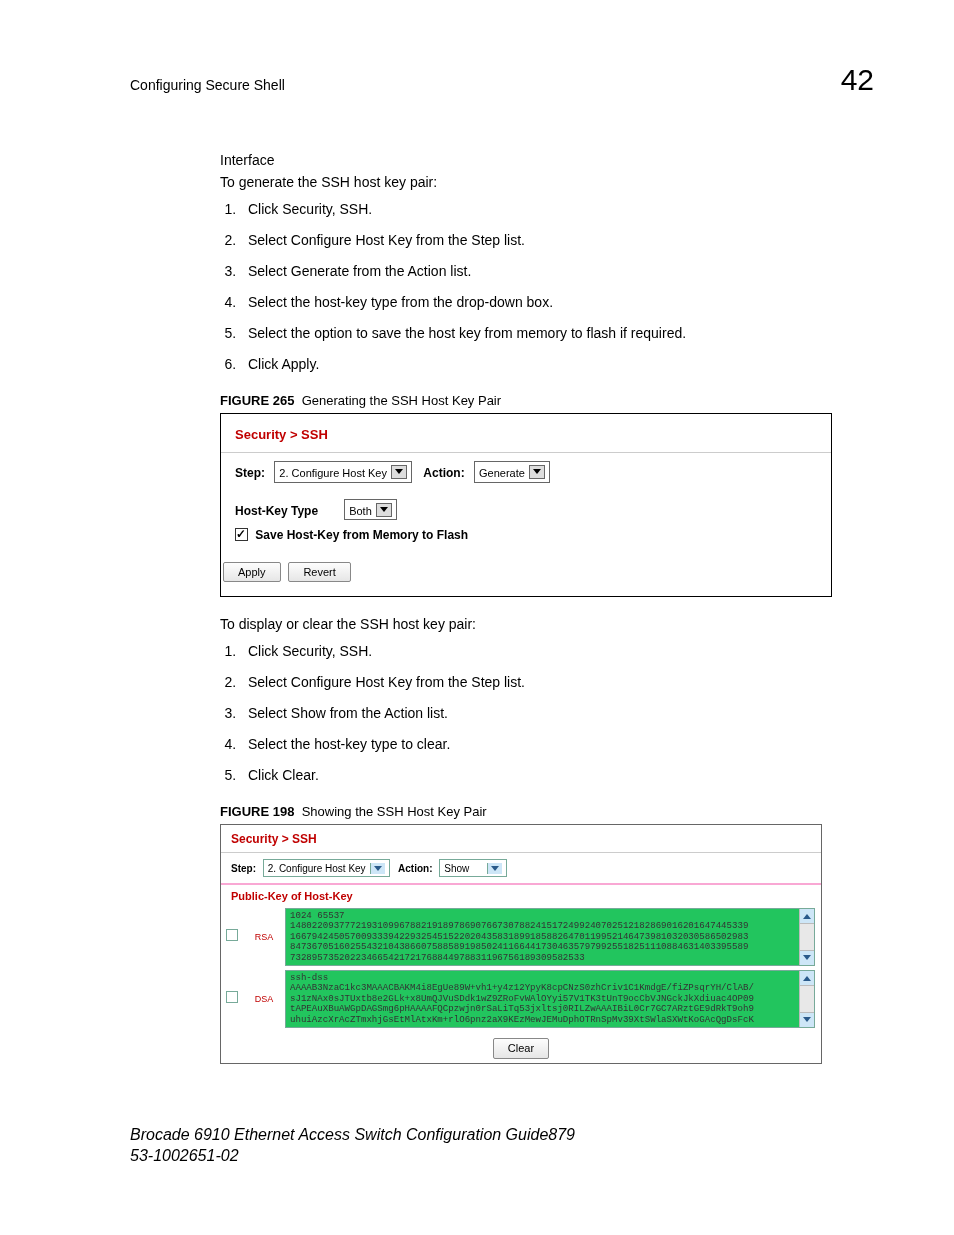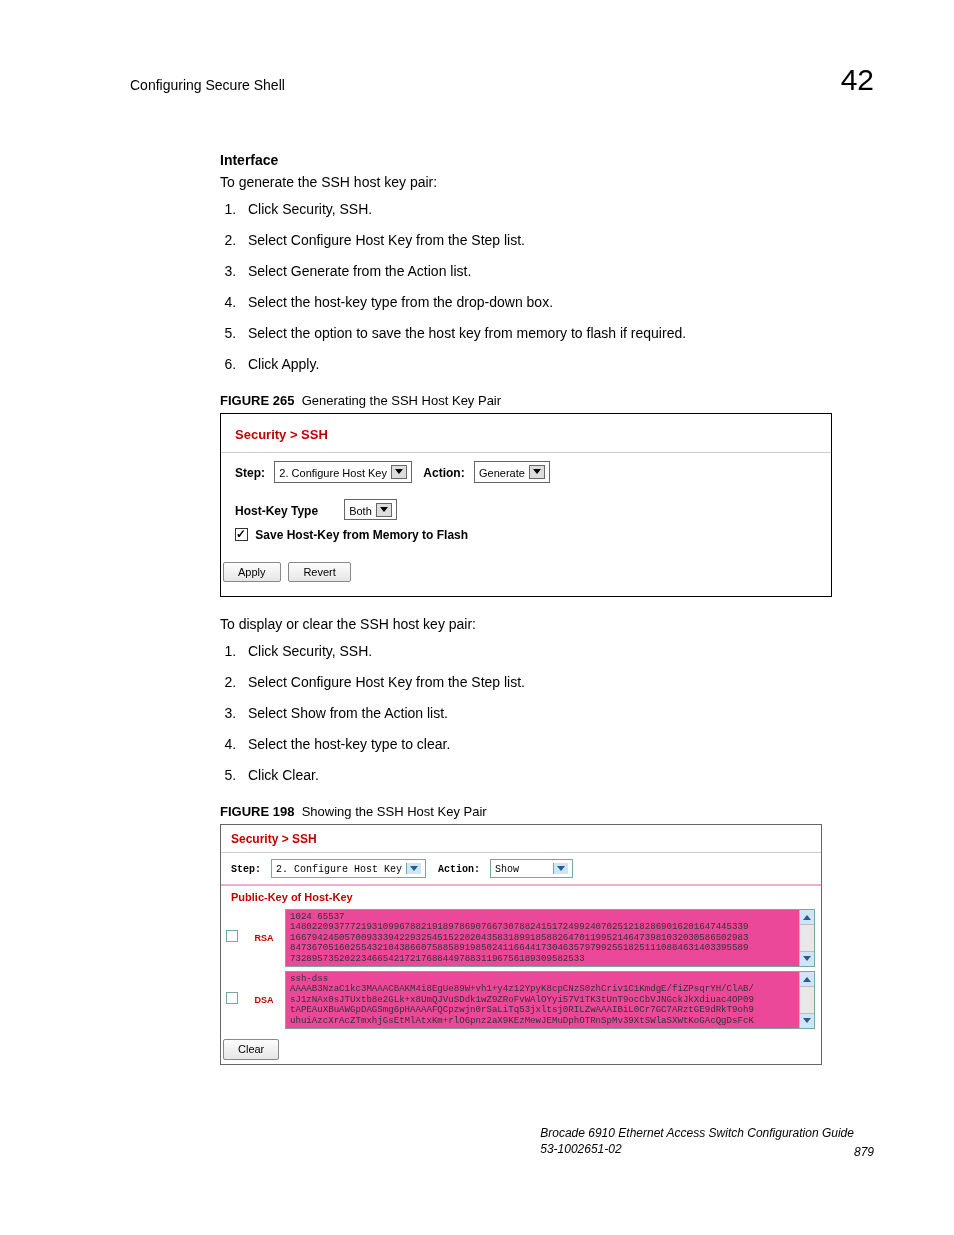--- a/index.html
+++ b/index.html
@@ -6,21 +6,21 @@
     font-family: Arial, Helvetica, sans-serif;
     font-size: 14px;
     color: #000;
     margin: 0;
     padding: 60px 80px 30px 130px;
     line-height: 1.35;
   }
   .header { display: flex; justify-content: space-between; align-items: baseline; margin-bottom: 50px; }
   .header-title { font-size: 14px; text-align: center; }
   .header-number { font-size: 30px; font-weight: normal; }
-  .section-title { font-weight: bold; margin-bottom: 4px; margin-top: 0; font-size: 14px;}
+  .section-title { font-weight: normal; margin-bottom: 4px; margin-top: 0; font-size: 14px;}
   .content-block { margin-left: 90px; }
   .intro { margin: 2px 0 8px 0; }
   ol { margin: 6px 0 18px 0; padding-left: 20px; }
   ol li { padding-left: 8px; margin-bottom: 12px; }
   .figure-label { font-size: 13px; margin: 6px 0 4px 0; }
   .figure-label b { font-weight: bold; }
   .fig-frame { border: 1px solid #000; padding: 0 0 14px 0; margin-bottom: 18px; background: #fff; }
   .fig197 { width: 610px; }
   .fig197 .bc { color: #c00000; font-weight: bold; font-size: 13px; padding: 12px 0 8px 14px; border-bottom: 1px solid #ccc; }
   .fig197 .row { padding: 8px 0 0 14px; font-weight: bold; font-size: 12px; }
@@ -28,41 +28,41 @@
   .fig197 .dd { display:inline-block; border:1px solid #666; font-weight: normal; font-size: 11px; padding: 1px 4px; background:#fff; margin: 0 8px 0 6px; position:relative; }
   .dd .arrow { display:inline-block; width:14px; height:12px; background:#ddd; border:1px solid #666; margin-left:4px; position:relative; top:2px; }
   .dd .arrow::after { content:""; position:absolute; left:3px; top:3px; border-left:4px solid transparent; border-right:4px solid transparent; border-top:5px solid #000; }
   .fig197 .cb { display:inline-block; width:11px; height:11px; border:1px solid #333; background:#fff; position:relative; top:2px; margin-right:4px; }
   .fig197 .cb.checked::after { content:"✓"; position:absolute; left:0; top:-3px; font-size:12px; font-weight:bold; }
   .fig197 .btns { margin-top:18px; padding-right:120px;}
   .btn { display:inline-block; font-family:Arial; font-size:11px; padding:2px 14px; border:1px solid #888; background:linear-gradient(#fdfdfd,#e6e6e6); margin:0 2px; border-radius:2px; }
 
   .fig198 { width: 600px; border:1px solid #666; font-size:10px; }
   .fig198 .bc { color:#c00000; font-weight:bold; font-size:12px; padding:6px 0 4px 10px; border-bottom:1px solid #ccc; }
-  .fig198 .toprow { padding: 6px 0 6px 10px; font-size:10px; font-weight:bold;font-family:Liberation Mono, monospace; }
+  .fig198 .toprow { padding: 6px 0 6px 10px; font-size:10px; font-weight:bold; }
   .fig198 .dd2 { display:inline-block; border:1px solid #7a9; font-weight:normal; padding:1px 4px; background:#fff; margin:0 6px 0 4px; font-size:10px; position:relative; }
   .dd2 .arrow2 { display:inline-block; width:14px; height:11px; background:#cde6f7; border-left:1px solid #7a9; margin-left:4px; position:relative; top:2px; }
   .dd2 .arrow2::after { content:""; position:absolute; left:3px; top:3px; border-left:4px solid transparent; border-right:4px solid transparent; border-top:5px solid #2a5a8a; }
   .fig198 .pkh { color:#c00000; font-weight:bold; font-size:11px; padding:4px 0 2px 10px; border-top:2px solid #f9a8d4; }
   .fig198 table { width:100%; border-collapse:collapse; }
-  .fig198 td.keylabel { color:#c00000; font-weight:bold; font-size:9px; width:42px; text-align:center; vertical-align:middle; padding:4px 0; }
+  .fig198 td.keylabel { color:#c00000; font-weight:normal; font-size:9px; width:42px; text-align:center; vertical-align:middle; padding:4px 0; }
   .fig198 td.cbcell { width:20px; text-align:center; vertical-align:middle; }
   .fig198 .cb2 { display:inline-block; width:10px; height:10px; border:1px solid #7a9; background:#fff; }
   .fig198 td.keydata { padding:2px 6px 2px 0; }
-  .keybox { border:1px solid #7a9; background:#ec4899; padding:2px 4px; font-family:"Courier New",monospace; font-size:9.1px; line-height:1.15; color:#333; height:52px; overflow:hidden; position:relative; word-break:break-all; }
+  .keybox { border:1px solid #7a9; background:#22c55e; padding:2px 4px; font-family:"Courier New",monospace; font-size:9.1px; line-height:1.15; color:#333; height:52px; overflow:hidden; position:relative; word-break:break-all; }
   .sb { position:absolute; right:0; top:0; bottom:0; width:14px; background:#e8e8e8; border-left:1px solid #bbb; }
   .sb .up, .sb .dn { position:absolute; left:0; width:14px; height:14px; background:#cde6f7; }
   .sb .up { top:0; border-bottom:1px solid #bbb; }
   .sb .dn { bottom:0; border-top:1px solid #bbb; }
   .sb .up::after { content:""; position:absolute; left:3px; top:5px; border-left:4px solid transparent; border-right:4px solid transparent; border-bottom:5px solid #2a5a8a; }
   .sb .dn::after { content:""; position:absolute; left:3px; top:4px; border-left:4px solid transparent; border-right:4px solid transparent; border-top:5px solid #2a5a8a; }
-  .fig198 .btns2 { padding:8px 0 4px 0; }
+  .fig198 .btns2 { text-align:center; padding:8px 0 4px 0; }
 
-  .footer { display:flex; justify-content:flex-end; font-style:italic; font-size:12px; margin-top:60px; }
-  .footer .right { font-style:italic;margin-top:19px; }
+  .footer { display:flex; justify-content:flex-start; font-style:italic; font-size:16px; margin-top:60px; }
+  .footer .right { font-style:italic; }
 </style>
 </head>
 <body>
 
 <div class="header">
   <span class="header-title">Configuring Secure Shell</span>
   <span class="header-number">42</span>
 </div>
 
 <div class="content-block">

